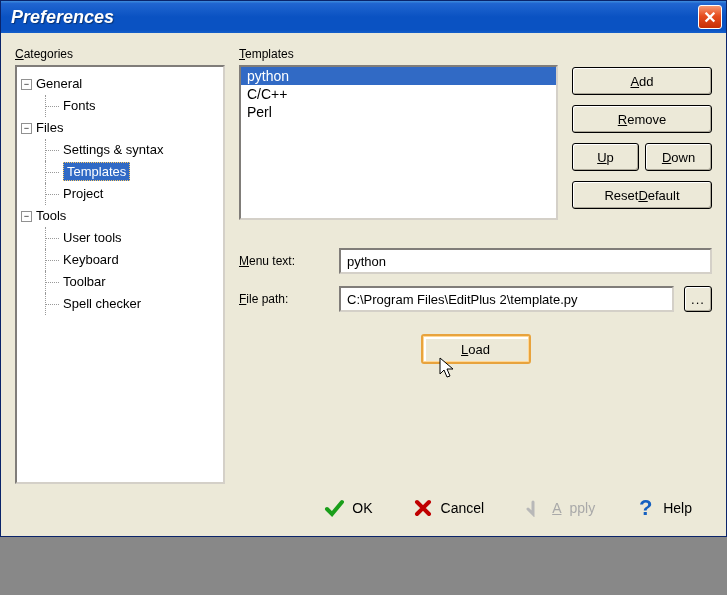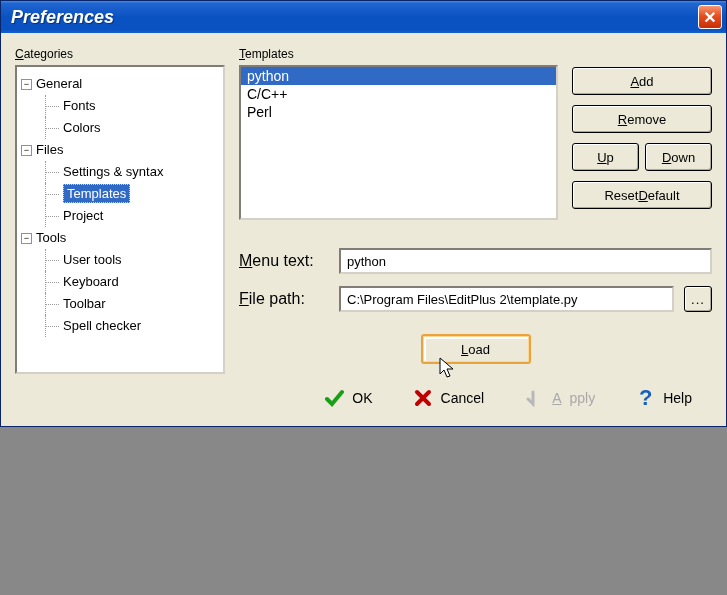--- a/index.html
+++ b/index.html
@@ -7,21 +7,21 @@
   margin: 0;
   font-family: Tahoma, Arial, sans-serif;
   font-size: 12px;
   background: #888;
   width: 727px;
   height: 595px;
   overflow: hidden;
 }
 .window {
   width: 727px;
-  height: 427px;
+  height: 537px;
   border: 1px solid #0a246a;
   background: #ece9d8;
   display: flex;
   flex-direction: column;
 }
 .titlebar {
   height: 32px;
   background: linear-gradient(to bottom, #3f8dde 0%, #2065d0 8%, #0a52c2 50%, #0a52c2 90%, #1560cb 100%);
   display: flex;
   align-items: center;
@@ -135,21 +135,21 @@
   display: inline-flex;
   align-items: center;
   justify-content: center;
   cursor: pointer;
   padding: 0 8px;
 }
 .btn { width: 100%; }
 .btn-row-tight { display: flex; gap: 6px; }
 .btn-row-tight .btn { width: 50%; padding: 0 4px; }
 .form-grid { margin-top: 28px; display: grid; grid-template-columns: 90px 1fr auto; gap: 12px 10px; align-items: center; }
-.form-label { font-size: 16px; }
+.form-label { font-size: 12px; }
 .text-input {
   height: 26px;
   border: 2px inset #d4d0c8;
   background: #fff;
   padding: 0 6px;
   font-family: Tahoma, Arial, sans-serif;
   font-size: 13px;
   width: 100%;
 }
 .browse-btn {
@@ -210,21 +210,20 @@
         <div class="cat-label"><span class="underline">C</span><span>ategories</span></div>
         <div class="tree">
 
           <div class="tree-node">
             <div class="tree-parent">
               <span class="boxminus">−</span>
               <span>General</span>
             </div>
             <div class="tree-children">
               <div class="dotted-child">Fonts</div>
-              <div class="dotted-child">Colors</div>
             </div>
           </div>
 
           <div class="tree-node">
             <div class="tree-parent">
               <span class="boxminus">−</span>
               <span>Files</span>
             </div>
             <div class="tree-children">
               <div class="dotted-child">Settings &amp; syntax</div>

